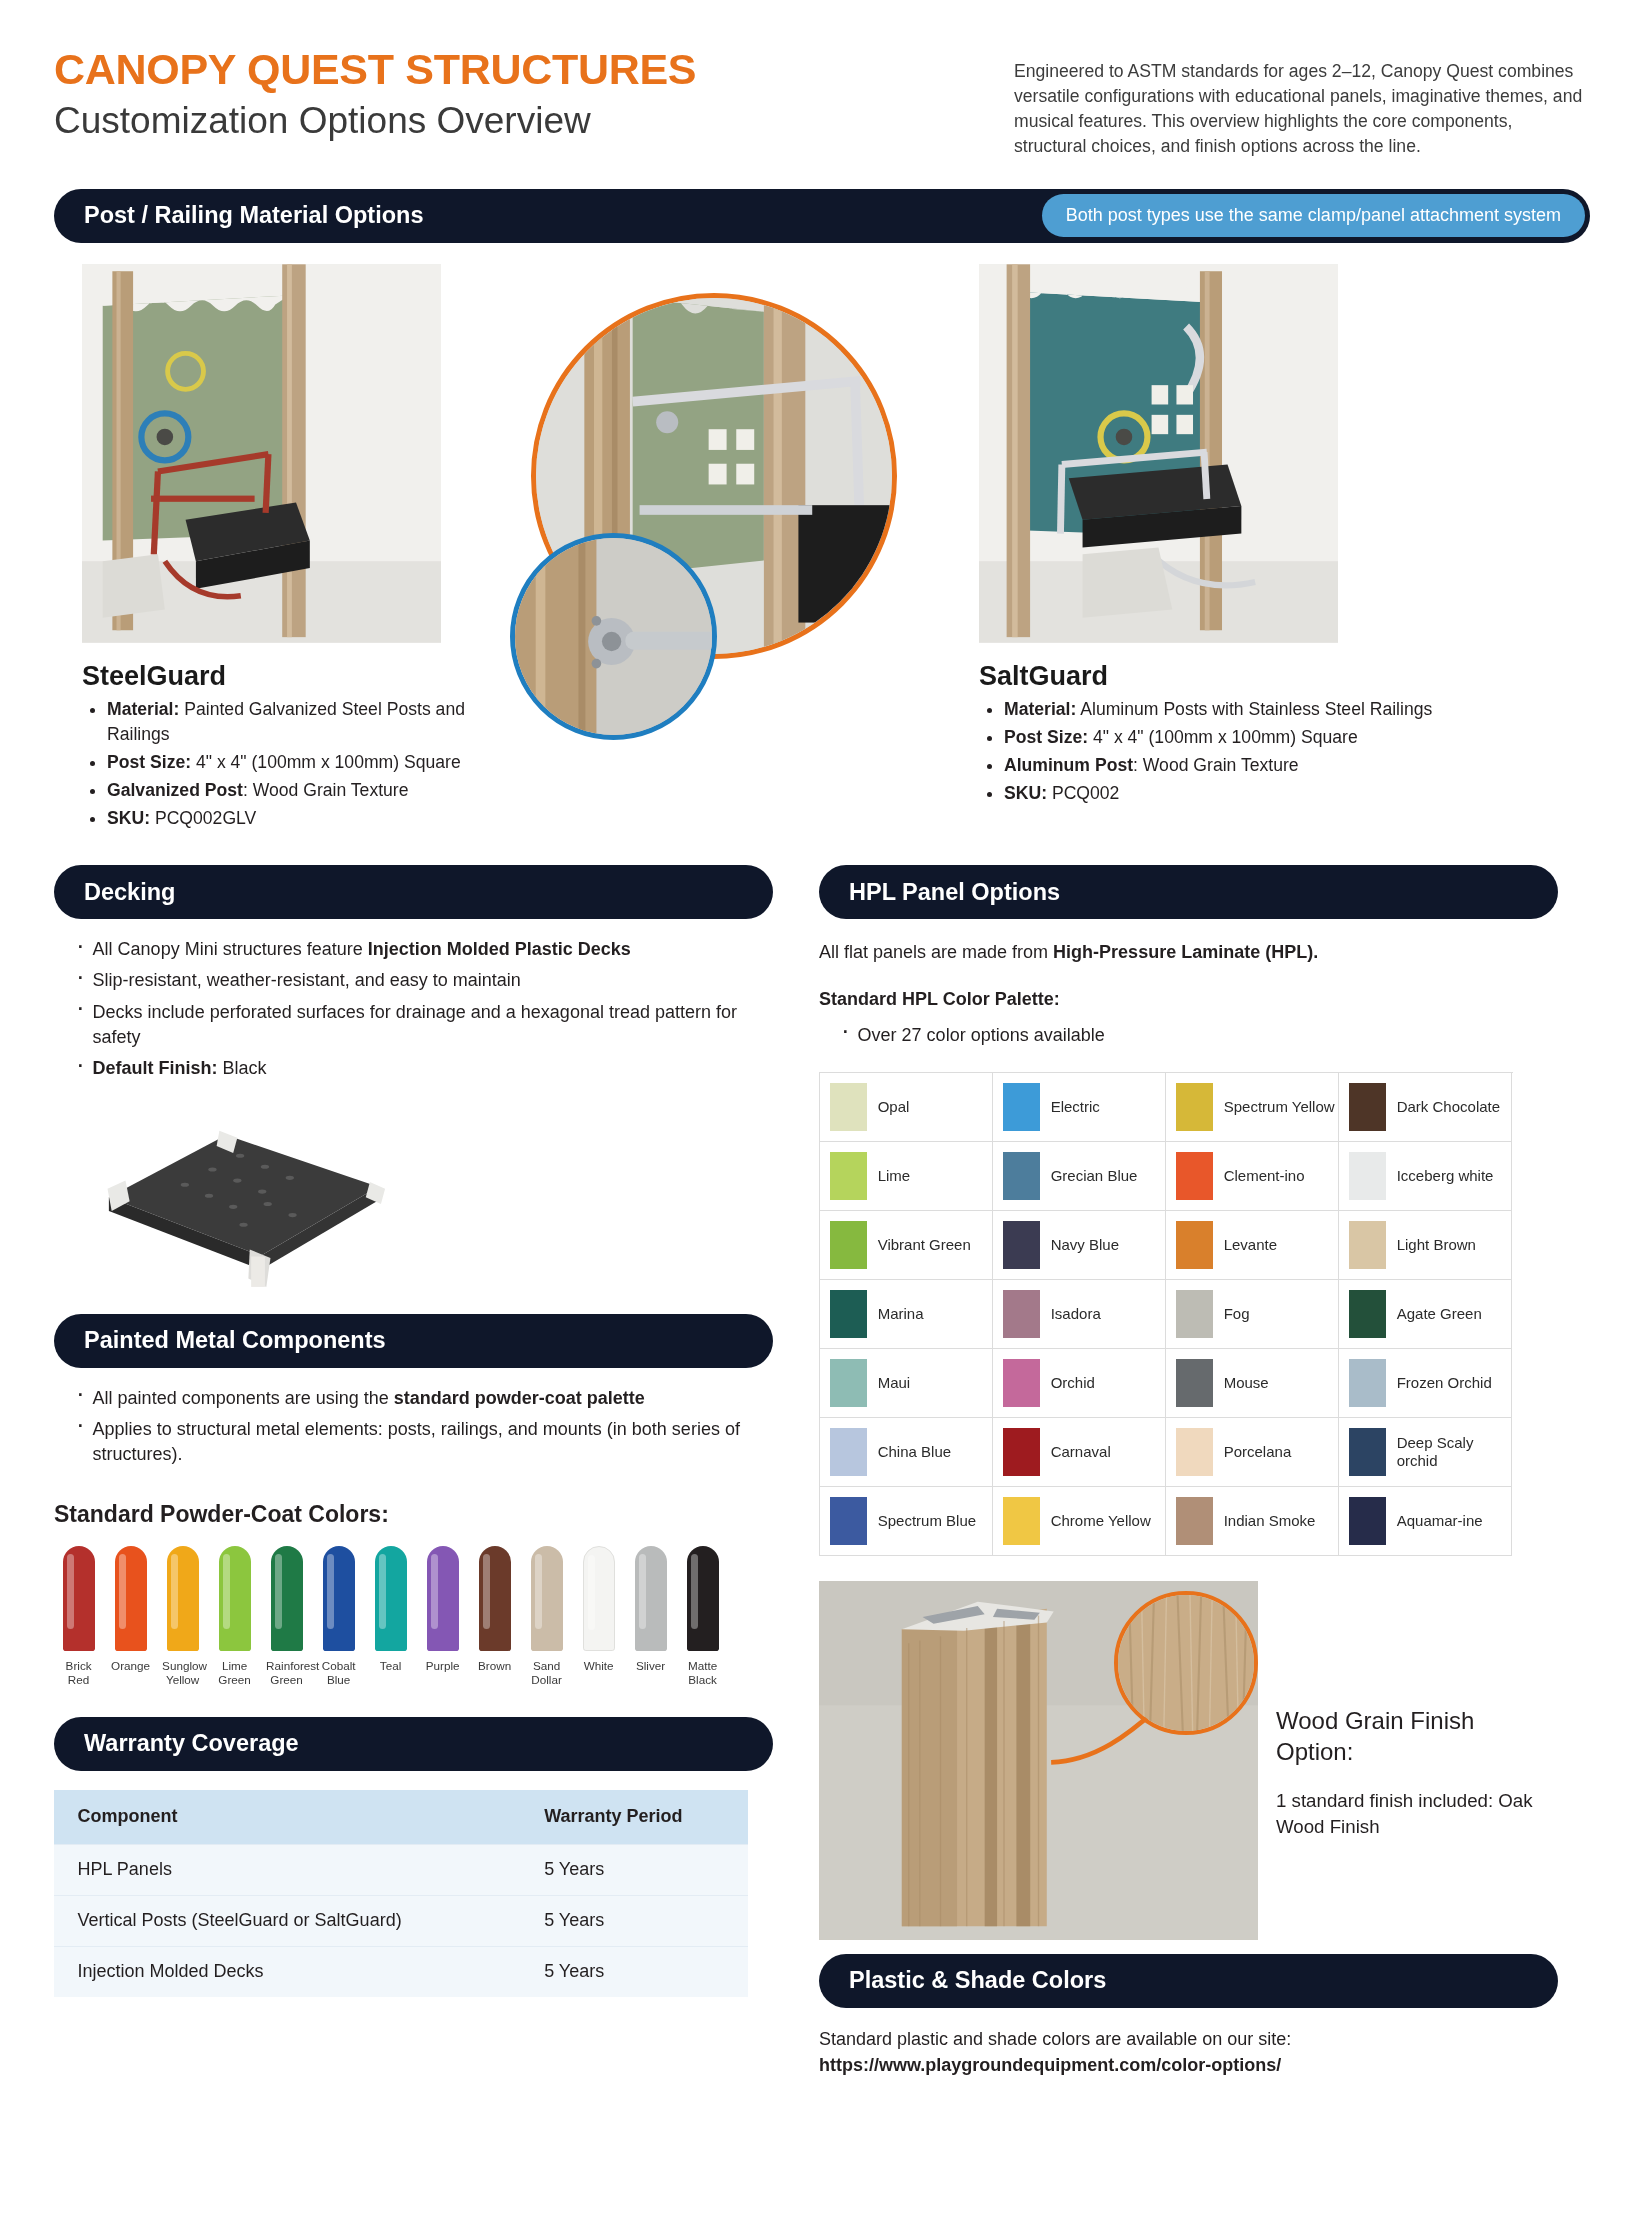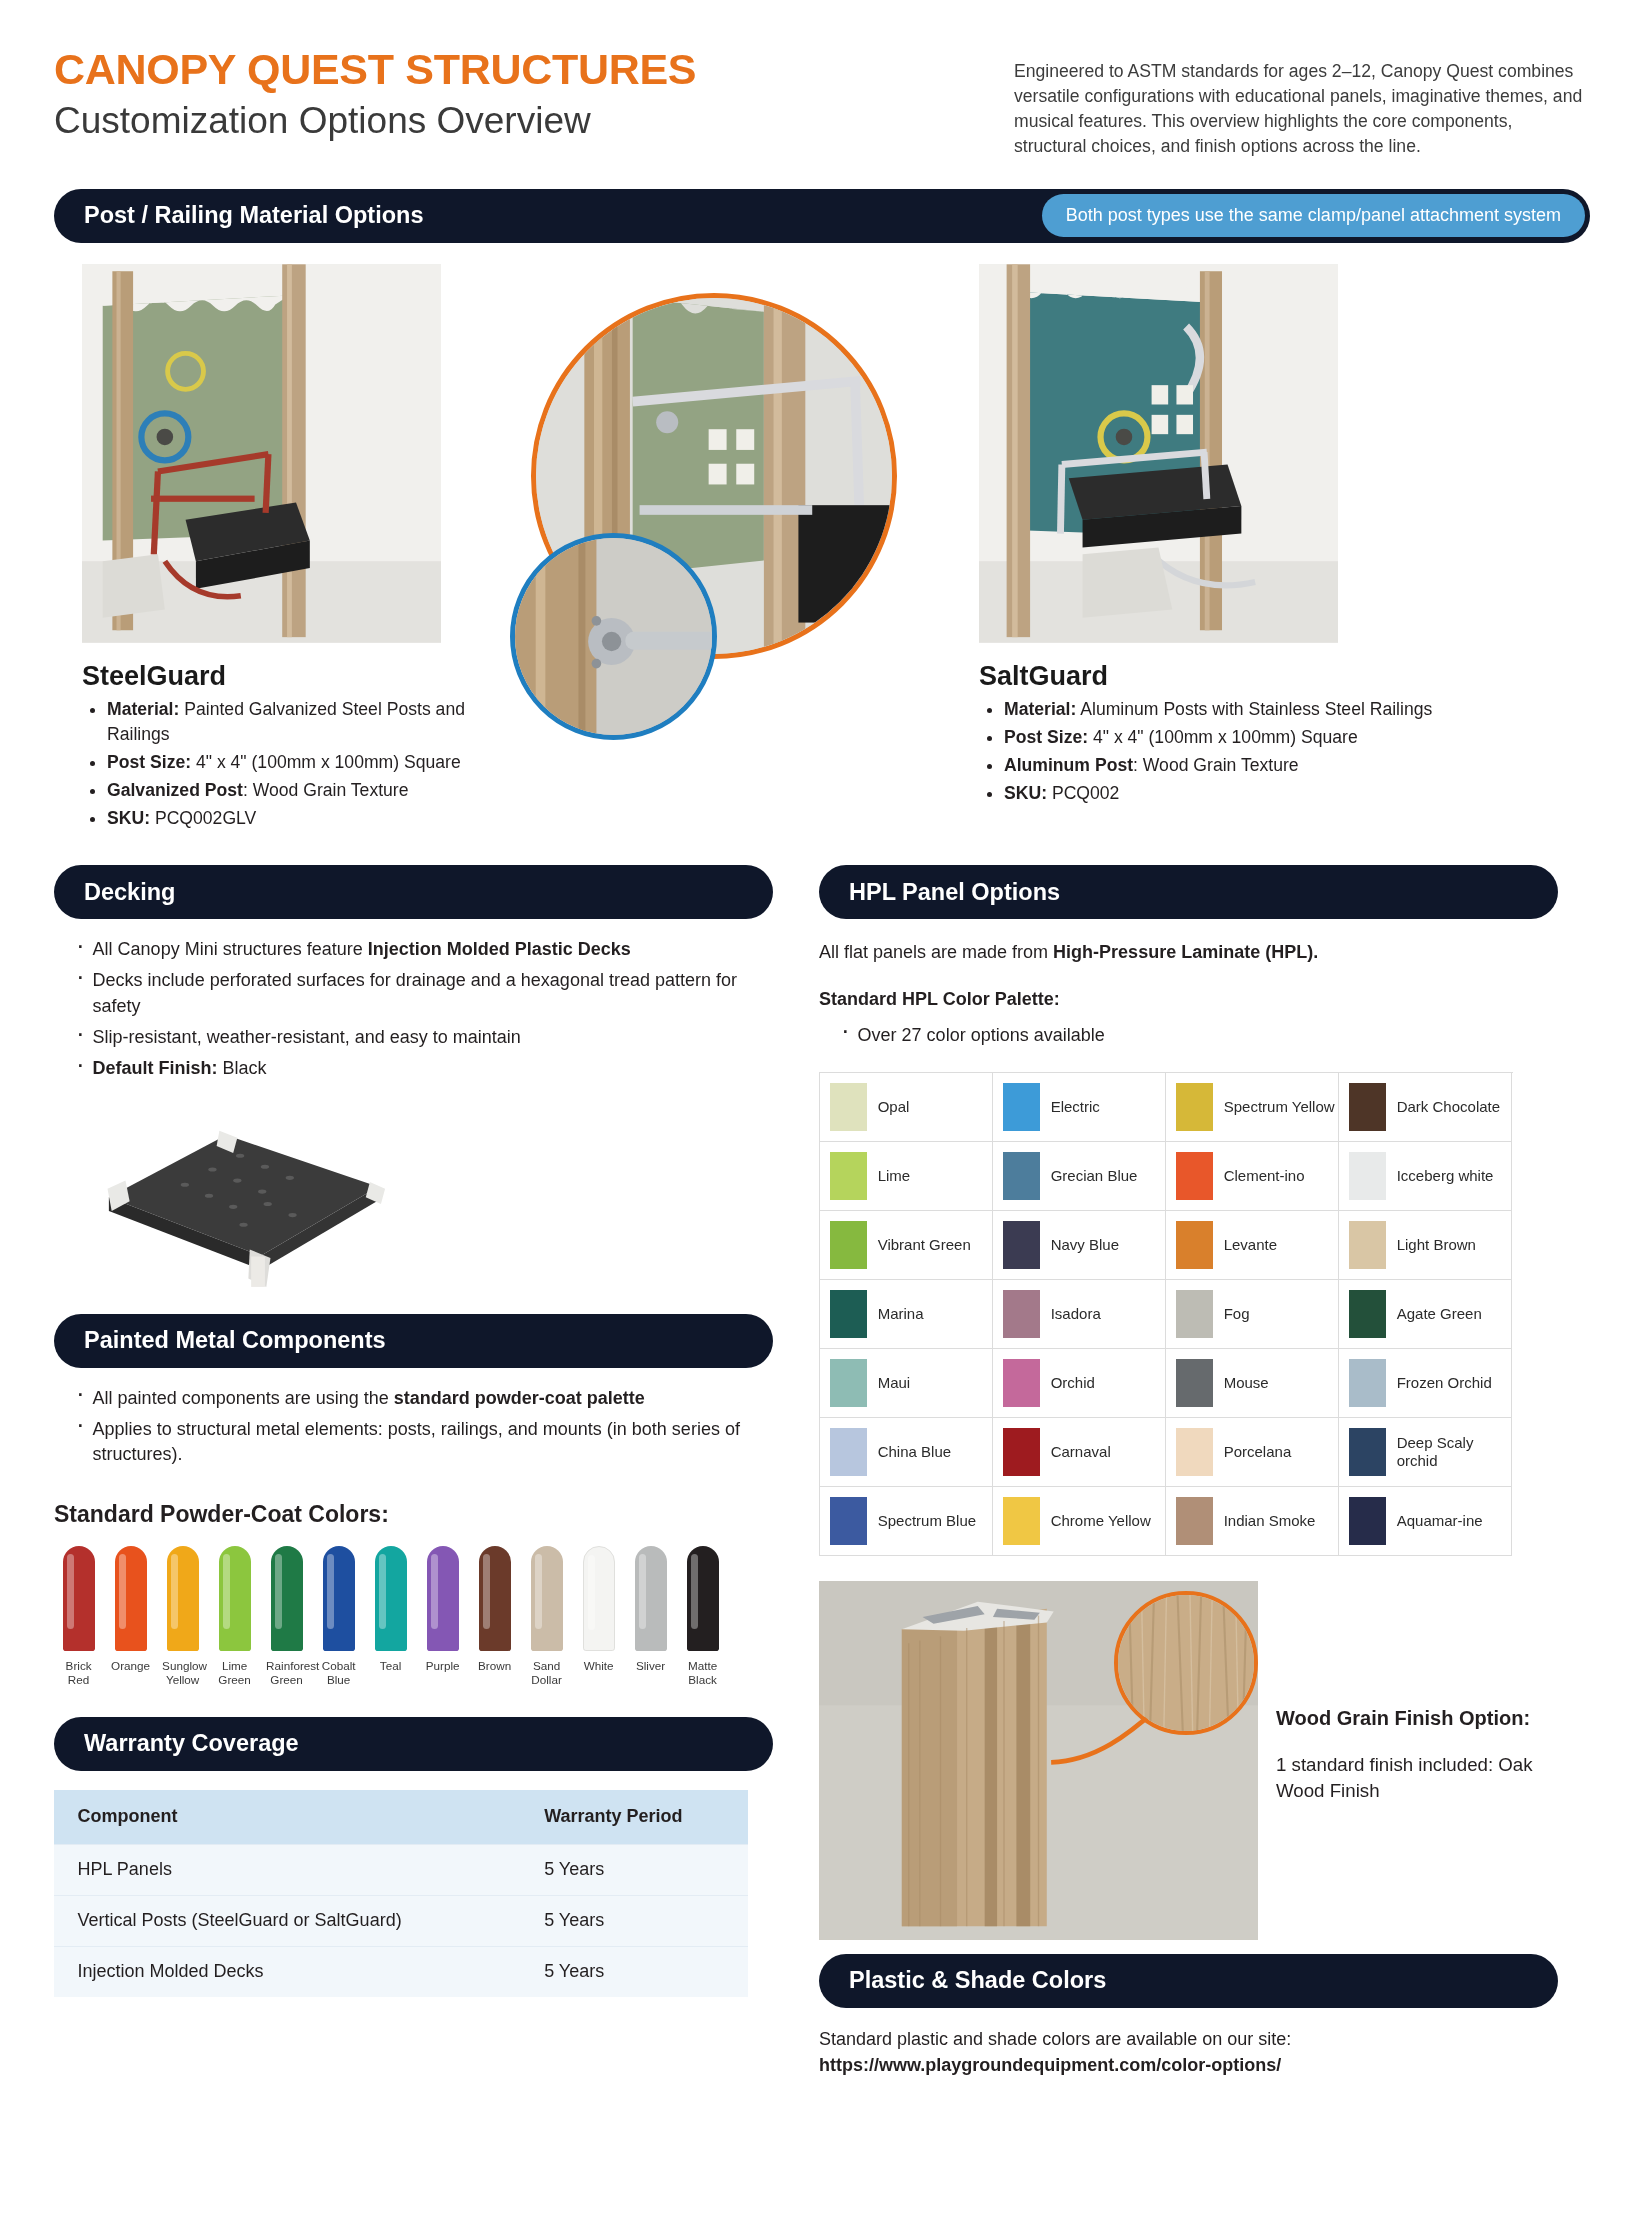--- a/index.html
+++ b/index.html
@@ -181,21 +181,21 @@
   .trow:not(.head) { border-top: 0.7px solid #e3ecf4; }
 
   
   .wood-block { display: flex; margin-top: 25px; gap: 0; }
   .wood-photo {
     width: 439px; height: 359px;
     position: relative; overflow: hidden;
     background: #cfcdc6;
   }
   .wood-text { width: 276px; padding: 124px 0 0 18px; }
-  .wood-h { font-size: 20px; font-weight: bold; line-height: 1.3; }
+  .wood-h { font-size: 24px; font-weight: normal; line-height: 1.3; }
   .wood-p { font-size: 18.7px; line-height: 1.4; margin-top: 21px; }
   .wood-circle {
     position: absolute; right: 0px; top: 9.7px;
     width: 144px; height: 144px; border-radius: 50%;
     border: 4.1px solid #e8721b; overflow: hidden; z-index: 3;
   }
   .arrow-svg { position: absolute; left: 228px; top: 104px; z-index: 2; }
 
   .plastic-para { font-size: 18px; line-height: 1.45; margin-top: 18px; }
   .plastic-para b { font-weight: bold; }
@@ -339,22 +339,22 @@
 
   <div class="body-cols">
 
     <div class="left-col">
 
       <div class="bar">
         <span>Decking</span>
       </div>
       <ul class="bullets">
         <li><span>All Canopy Mini structures feature </span><b>Injection Molded Plastic Decks</b></li>
+        <li><span>Slip-resistant, weather-resistant, and easy to maintain</span></li>
         <li><span>Decks include perforated surfaces for drainage and a hexagonal tread pattern for safety</span></li>
-        <li><span>Slip-resistant, weather-resistant, and easy to maintain</span></li>
         <li><b>Default Finish:</b><span> Black</span></li>
       </ul>
 
       <div class="deck-wrap">
         <svg class="deck" viewBox="0 0 420 250">
           <path d="M10 110 L180 20 L400 95 L230 195 Z" fill="#3b3b3b"></path>
           <path d="M10 110 L230 195 L230 215 L10 130 Z" fill="#2a2a2a"></path>
           <path d="M230 195 L400 95 L400 115 L230 215 Z" fill="#343434"></path>
           <g fill="#5a5a5a">
             <ellipse cx="120" cy="92" rx="6" ry="3"></ellipse>

